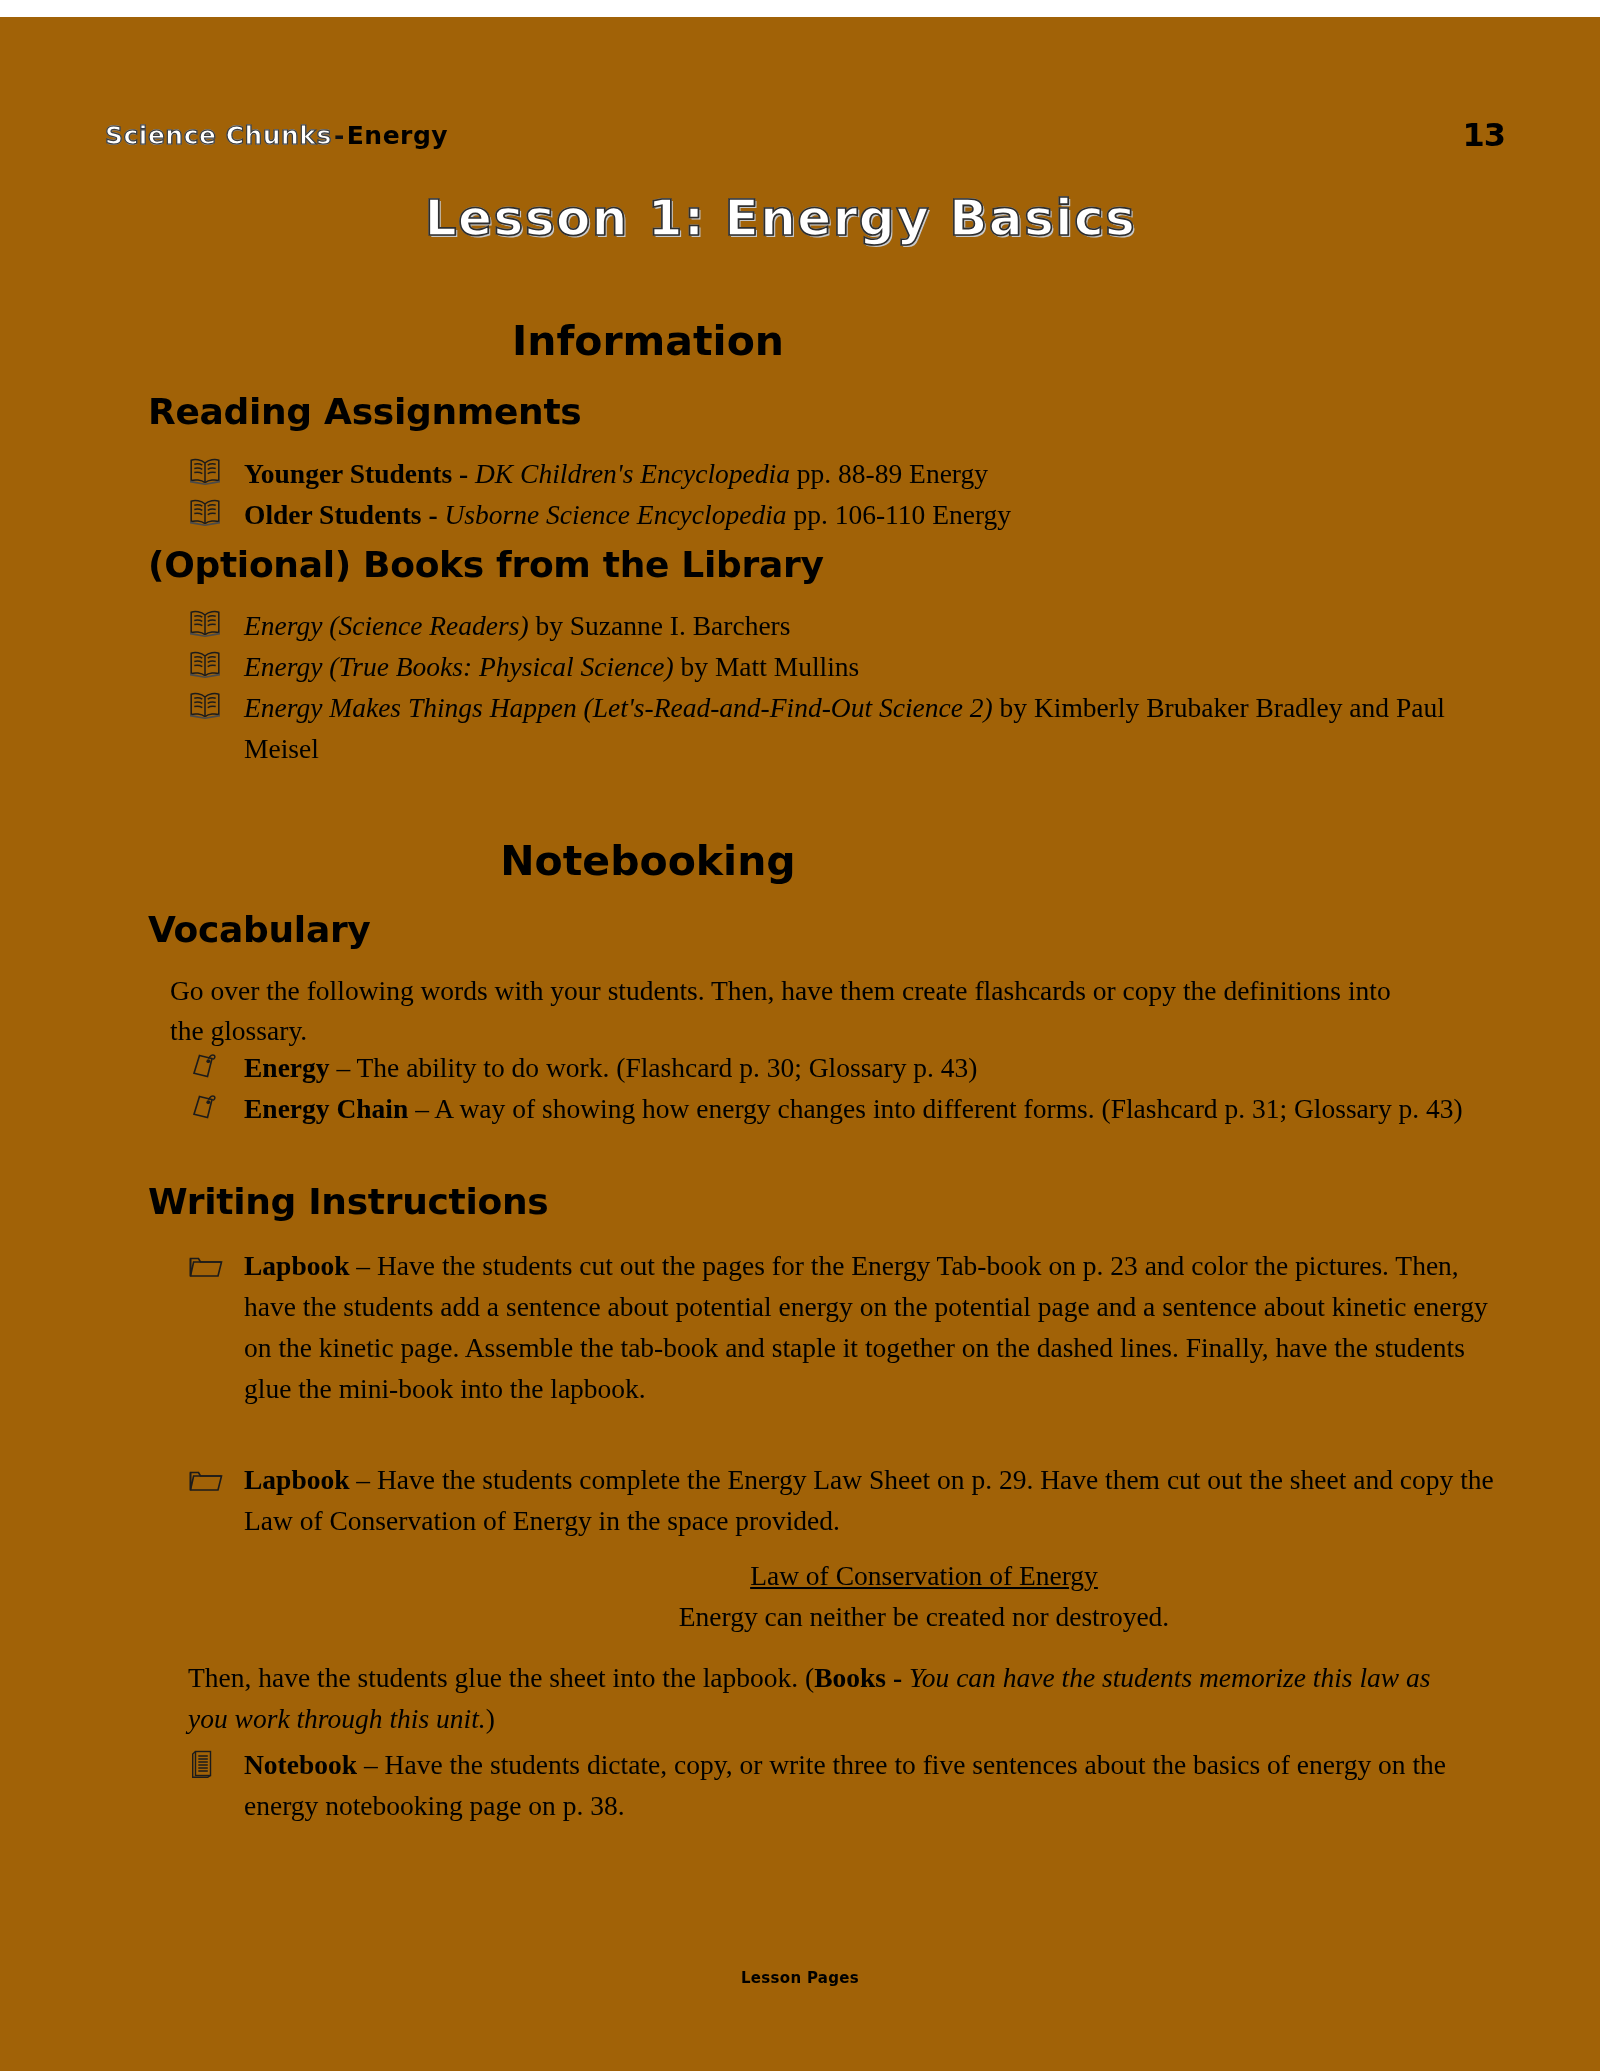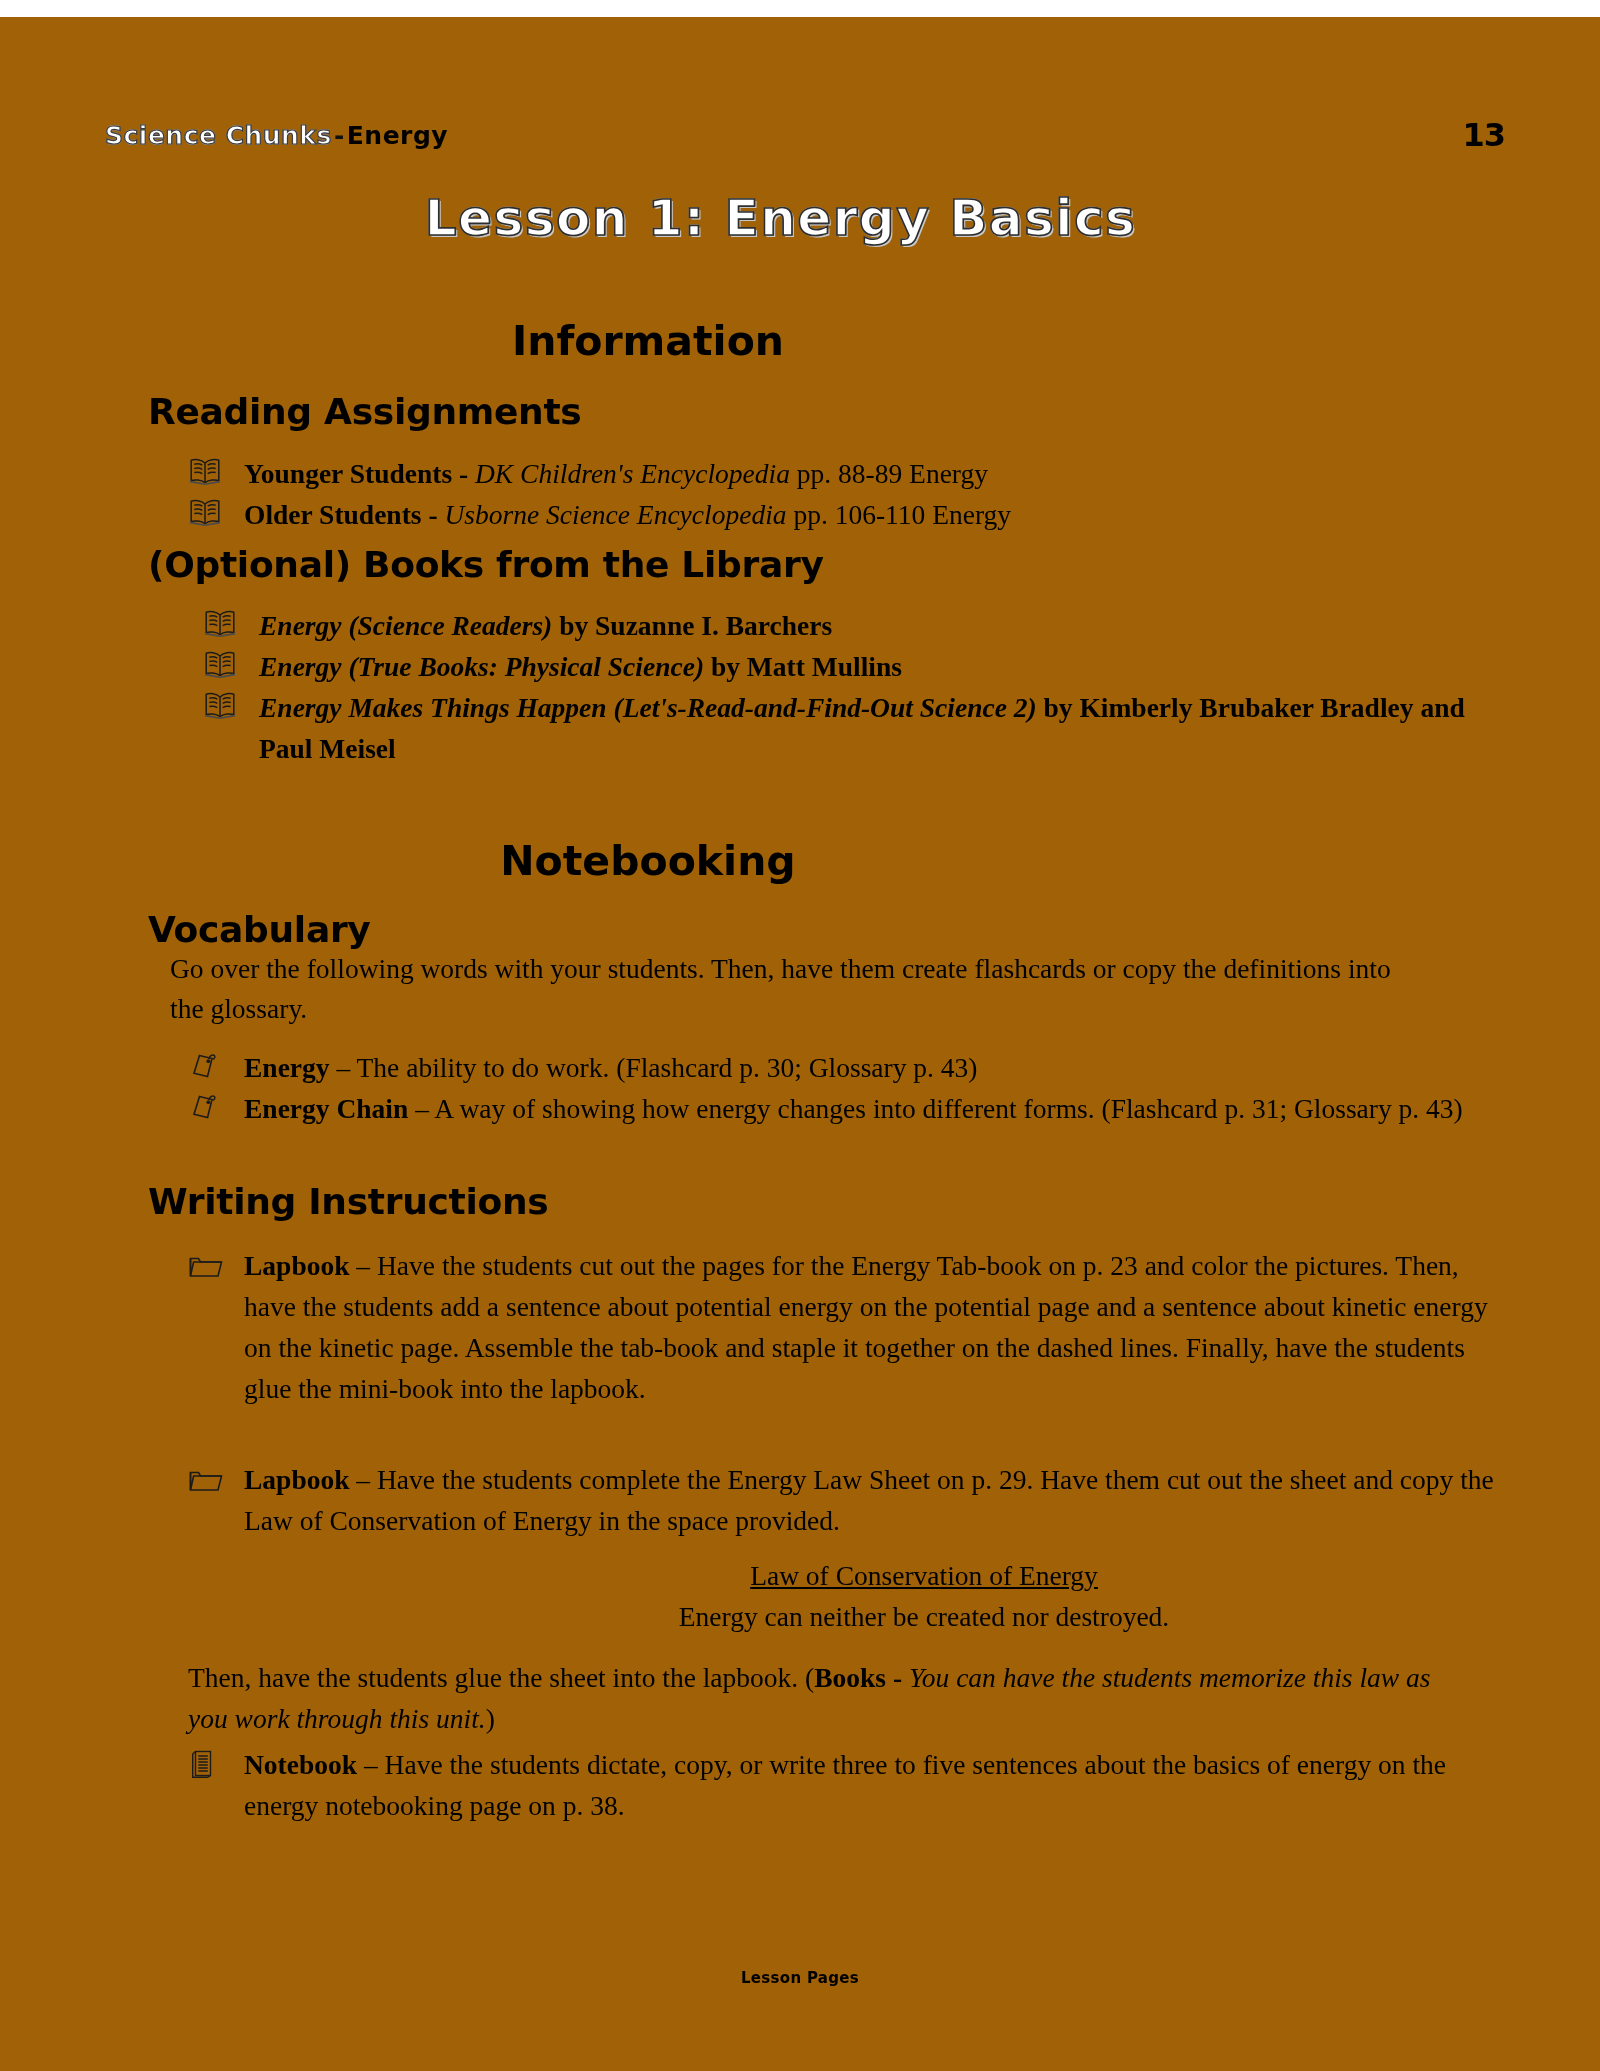--- a/index.html
+++ b/index.html
@@ -237,21 +237,21 @@
           </g>
           <path d="M2 23.6 L17 26.4 L32 23.6 L32 25.6 L17 28 L2 25.6 Z" fill="#4a4a4a"></path>
         </svg>
       </span>
       <b class="lead">Older Students - </b><i class="ital">Usborne Science Encyclopedia</i><span> pp. 106-110 Energy</span>
     </li>
   </ul>
 
   <div class="sub-h" style="top:527px;">(Optional) Books from the Library</div>
 
-  <ul class="bullet-list" style="left:203px; top:588px; width:1290px;font-weight:bold;">
+  <ul class="bullet-list" style="left:188px; top:588px; width:1290px;">
     <li class="bullet-li">
       <span class="ico">
         <svg viewBox="0 0 34 28" width="34" height="28">
           <g fill="none" stroke="#1b1b1b" stroke-width="1.5">
             <path d="M17 6 C13 2.5 7 2 3.2 3.2 L3.2 23.5 C7 22.3 13 22.8 17 25.6"></path>
             <path d="M17 6 C21 2.5 27 2 30.8 3.2 L30.8 23.5 C27 22.3 21 22.8 17 25.6"></path>
             <path d="M17 6 L17 25.6"></path>
             <path d="M6.3 7.2 C9 6.6 12 6.8 14.3 8.2"></path>
             <path d="M6.3 11.4 C9 10.8 12 11 14.3 12.4"></path>
             <path d="M6.3 15.6 C9 15 12 15.2 14.3 16.6"></path>
@@ -301,21 +301,21 @@
         </svg>
       </span>
       <i class="ital">Energy Makes Things Happen (Let's-Read-and-Find-Out Science 2)</i><span> by Kimberly Brubaker Bradley and Paul Meisel</span>
     </li>
   </ul>
 
   <div class="section-h" style="top:820px;">Notebooking</div>
 
   <div class="sub-h" style="top:892px;">Vocabulary</div>
 
-  <div class="body-p" style="left:170px; top:932px; width:1256px;">Go over the following words with your students. Then, have them create flashcards or copy the definitions into the glossary.</div>
+  <div class="body-p" style="left:170px; top:954px; width:1256px;">Go over the following words with your students. Then, have them create flashcards or copy the definitions into the glossary.</div>
 
   <ul class="bullet-list" style="left:188px; top:1030px; width:1290px;">
     <li class="bullet-li">
       <span class="ico">
         <svg viewBox="0 0 30 30" width="30" height="30">
           <g fill="none" stroke="#1b1b1b" stroke-width="1.6">
             <path d="M11.5 4.5 L24 7.5 L19.5 25.5 L6 22.2 Z"></path>
             <circle cx="20.3" cy="10.2" r="1.9" fill="#1b1b1b" stroke="none"></circle>
           </g>
           <path d="M20.5 7.8 C22 4.6 24.5 3.2 26.2 4.4 C27.6 5.4 26.8 7.6 24.6 8.4" fill="none" stroke="#1b1b1b" stroke-width="1.5"></path>

